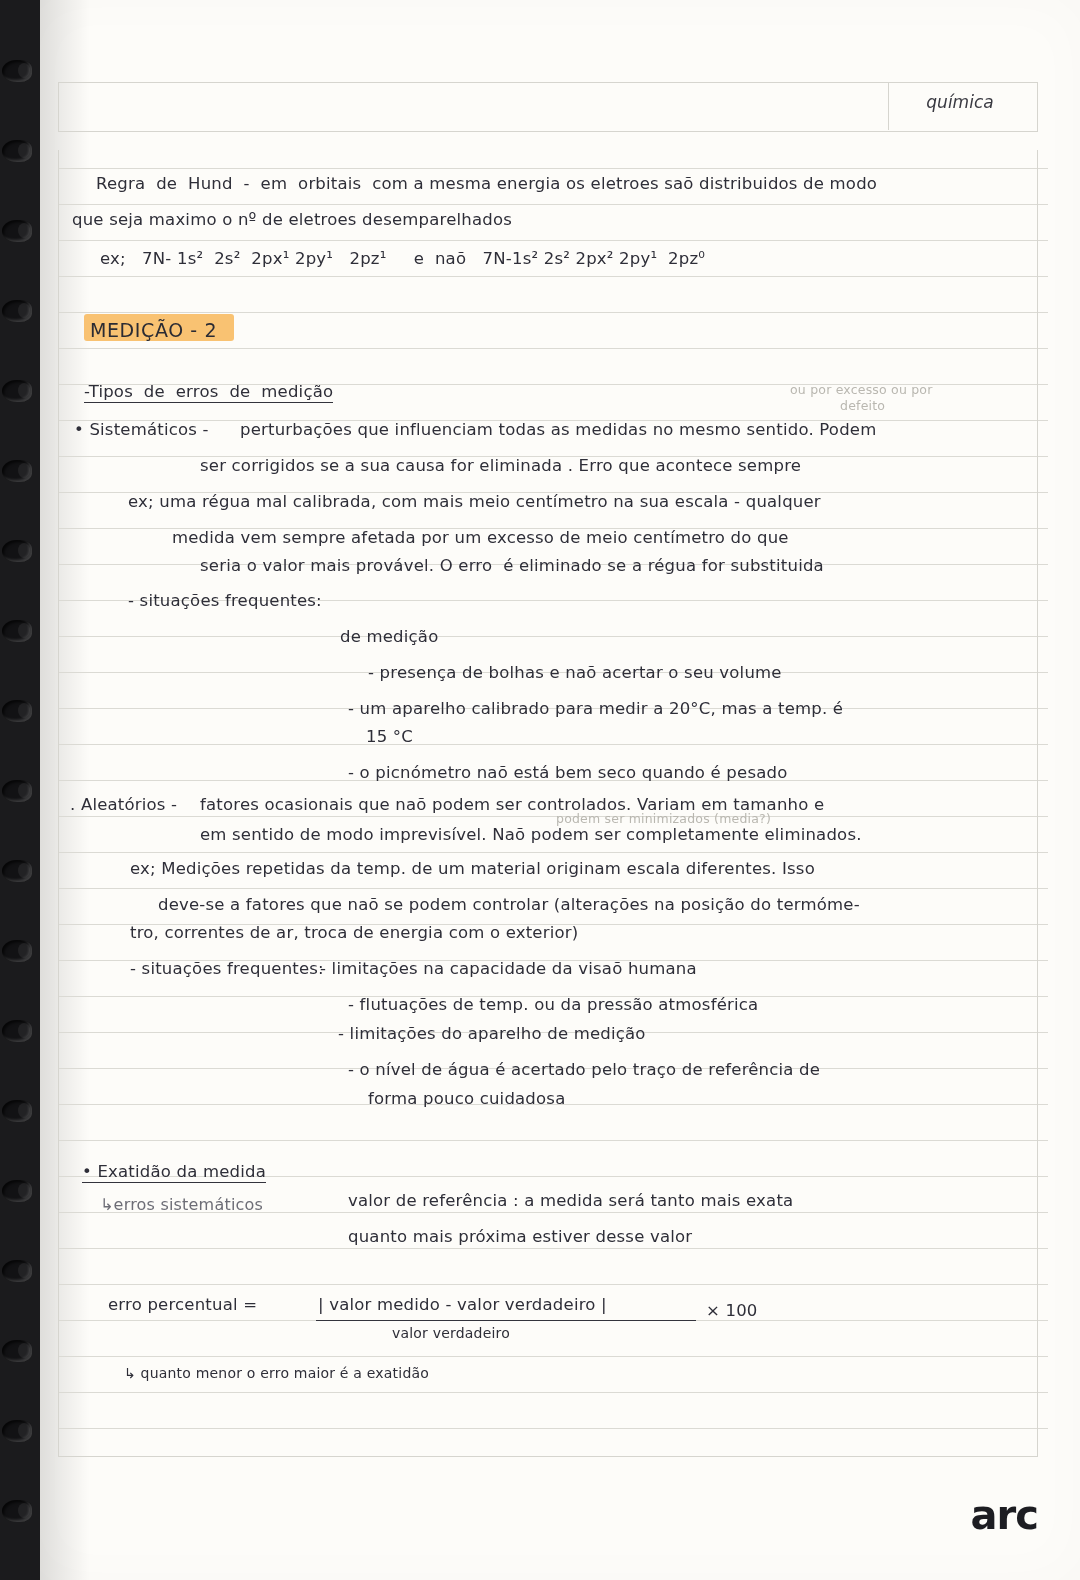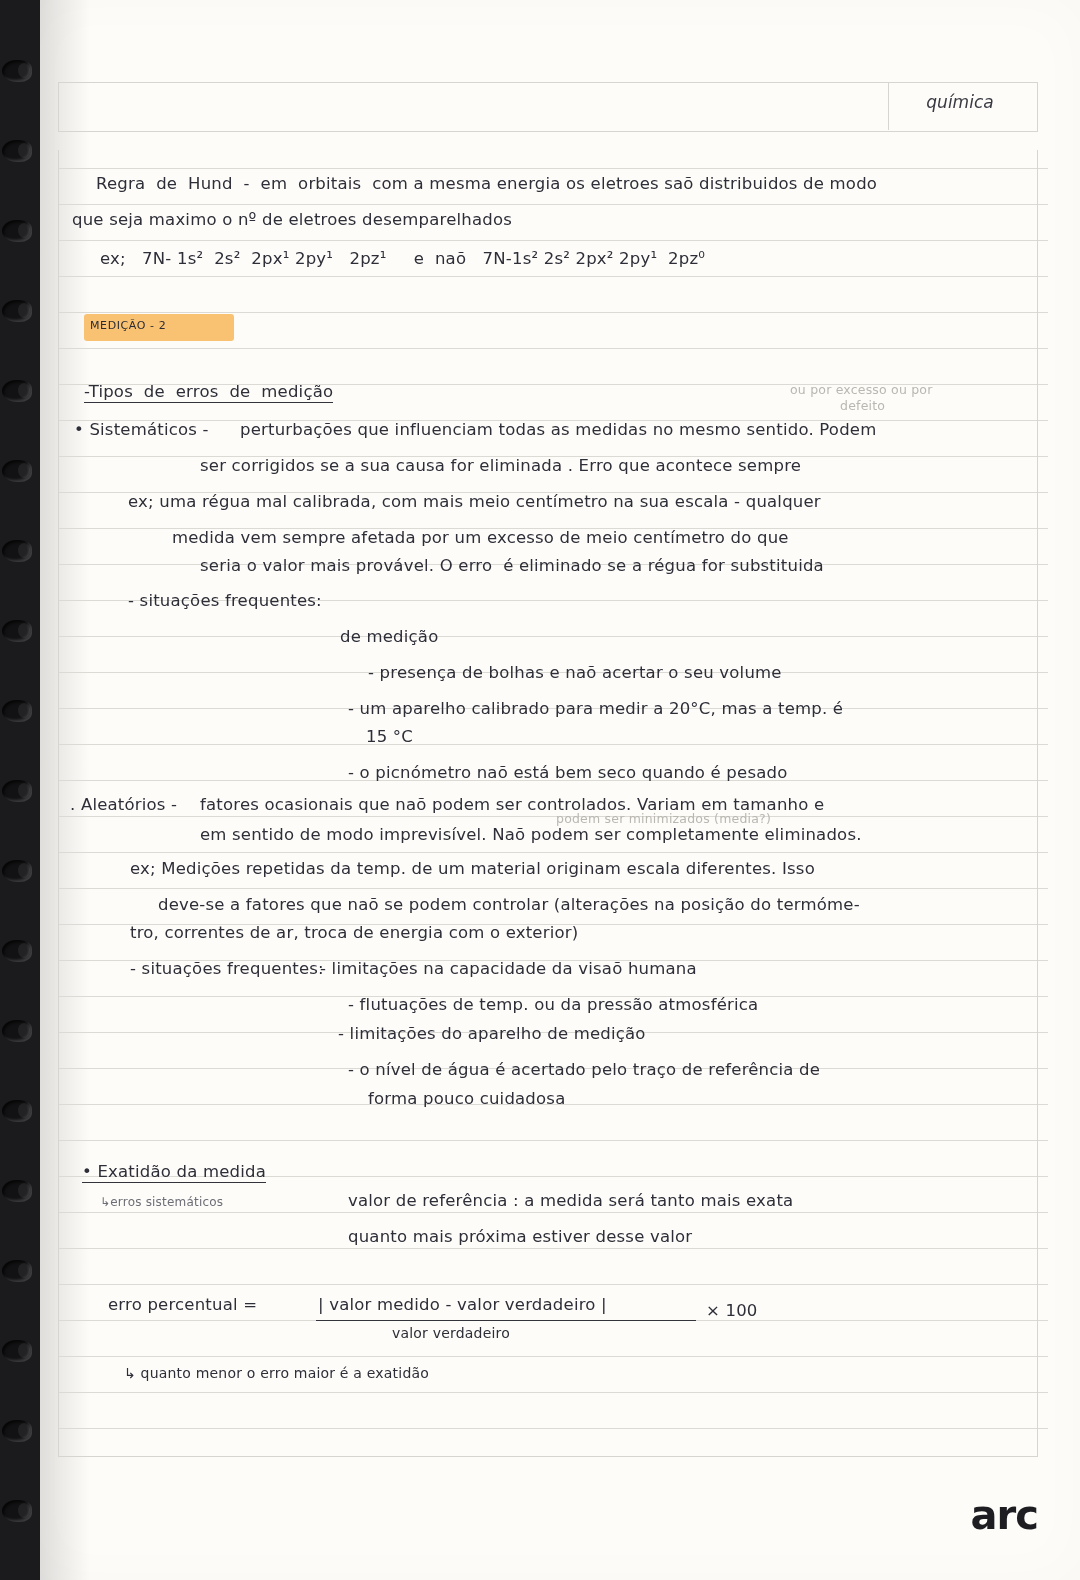--- a/index.html
+++ b/index.html
@@ -134,39 +134,39 @@
   .hw {
     position: absolute;
     color: #2e2e38;
     font-family: "DejaVu Sans", sans-serif;
     font-size: 16.5px;
     letter-spacing: 0.2px;
     white-space: pre;
     line-height: 1.1;
   }
   .hw.small { font-size: 14px; }
-  .hw.tiny  { font-size: 12px; color: #6d6d76; }
+  .hw.tiny  { font-size: 16px; color: #6d6d76; }
   .hw.ghost { color: #b9b7b0; font-size: 12.5px; }
 
   .underline {
     border-bottom: 1.4px solid #33333c;
     padding-bottom: 1px;
   }
 
   
   .highlight {
     position: absolute;
     background: #f8b75a;
     opacity: 0.85;
     border-radius: 3px;
   }
   .title-text {
     position: absolute;
     color: #2b2b33;
-    font-size: 11px;
+    font-size: 19px;
     letter-spacing: 0.6px;
     font-family: "DejaVu Sans", sans-serif;
   }
 
   
   .frac-bar {
     position: absolute;
     height: 1.4px;
     background: #33333c;
   }

